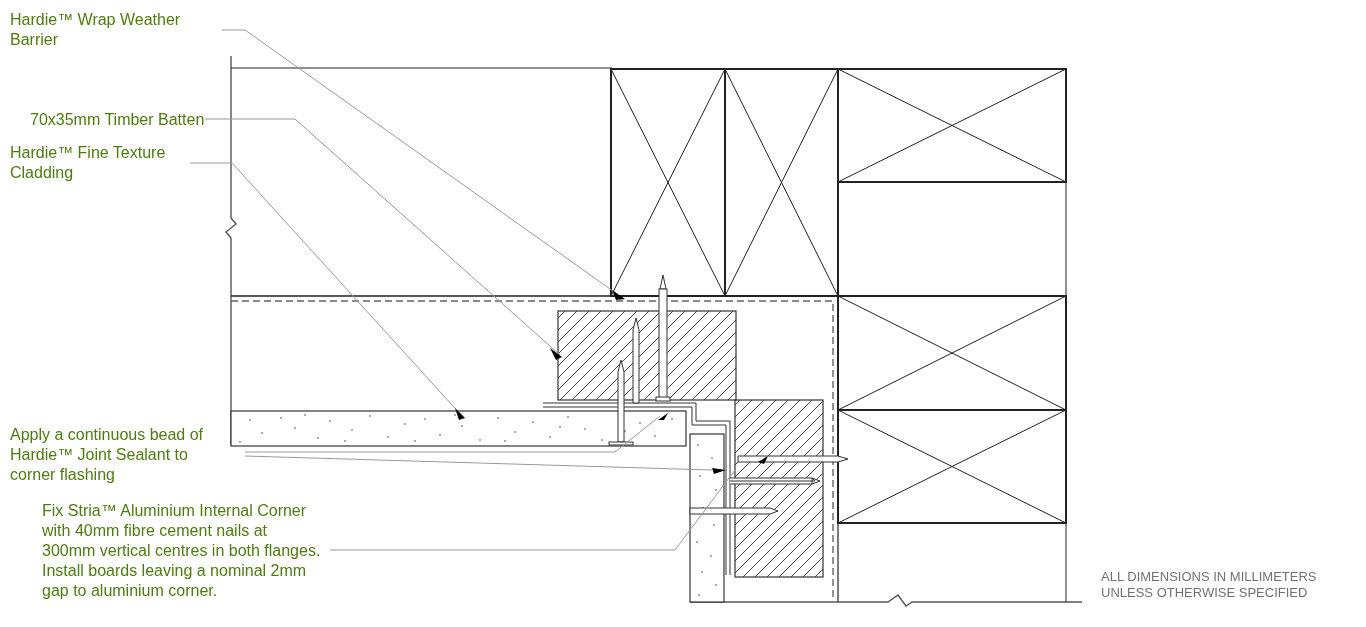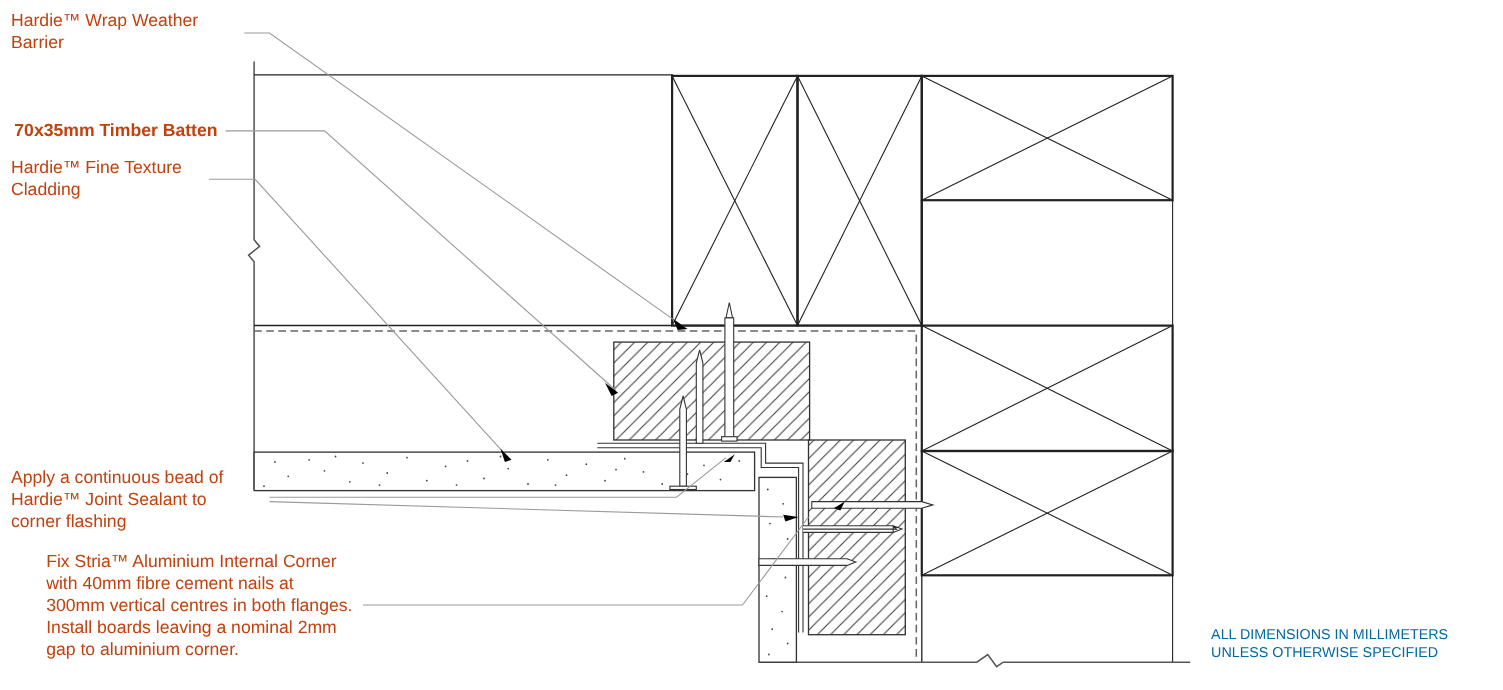--- a/index.html
+++ b/index.html
@@ -1,19 +1,19 @@
 <!DOCTYPE html>
 <html><head>
 <meta charset="utf-8">
 <style>
   html, body { margin:0; padding:0; background:#ffffff; }
   body { width:1366px; height:627px; position:relative; overflow:hidden; font-family:"Liberation Sans", sans-serif; }
   #drawing { position:absolute; left:0; top:0; }
-  .label { position:absolute; font-family:"Liberation Sans", sans-serif; font-size:16px; line-height:20px; color:#c2410c; white-space:pre; }
-  .note { position:absolute; font-family:"Liberation Sans", sans-serif; font-size:13px; line-height:16px; color:#0369a1; white-space:pre; }
+  .label { position:absolute; font-family:"Liberation Sans", sans-serif; font-size:16px; line-height:20px; color:#4d7c0f; white-space:pre; }
+  .note { position:absolute; font-family:"Liberation Sans", sans-serif; font-size:13px; line-height:16px; color:#737373; white-space:pre; }
 </style>
 </head>
 <body>
 
 <svg id="drawing" width="1366" height="627" viewBox="0 0 1366 627" xmlns="http://www.w3.org/2000/svg">
   <defs>
     <pattern id="hatch" patternUnits="userSpaceOnUse" width="12" height="12" patternTransform="rotate(0)">
       <path d="M-3,3 L3,-3 M0,12 L12,0 M9,15 L15,9" stroke="#333" stroke-width="0.9"></path>
     </pattern>
   </defs>
@@ -140,21 +140,21 @@
     <path d="M550,348 L562,357 L556,360 Z"></path>
     <path d="M455,408 L465,418 L459,420 Z"></path>
     <path d="M658,420 L668,413 L664,420 Z"></path>
     <path d="M712,468 L726,470 L714,474 Z"></path>
     <path d="M758,462 L768,456 L764,464 Z"></path>
   </g>
 </svg>
 
 <div class="label" style="left:10px; top:10px;">Hardie™ Wrap Weather
 Barrier</div>
-<div class="label" style="left:13px; top:110px;font-weight:bold;">70x35mm Timber Batten</div>
+<div class="label" style="left:30px; top:110px;">70x35mm Timber Batten</div>
 <div class="label" style="left:10px; top:143px;">Hardie™ Fine Texture
 Cladding</div>
 <div class="label" style="left:10px; top:425px;">Apply a continuous bead of
 Hardie™ Joint Sealant to
 corner flashing</div>
 <div class="label" style="left:10px; top:501px;margin-left:32px;">Fix Stria™ Aluminium Internal Corner
 with 40mm fibre cement nails at
 300mm vertical centres in both flanges.
 Install boards leaving a nominal 2mm
 gap to aluminium corner.</div>

